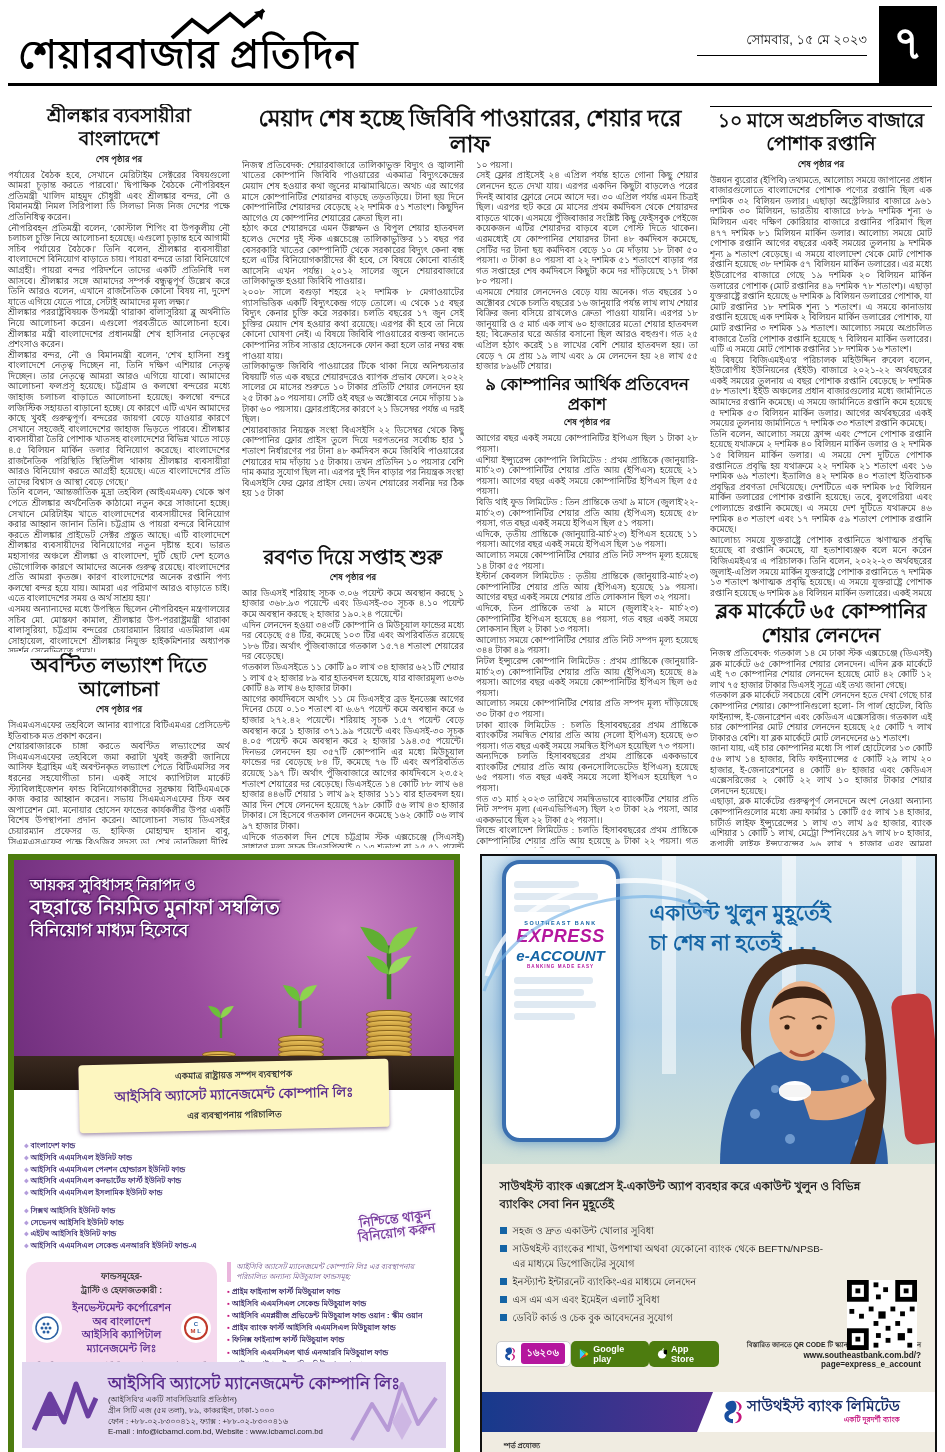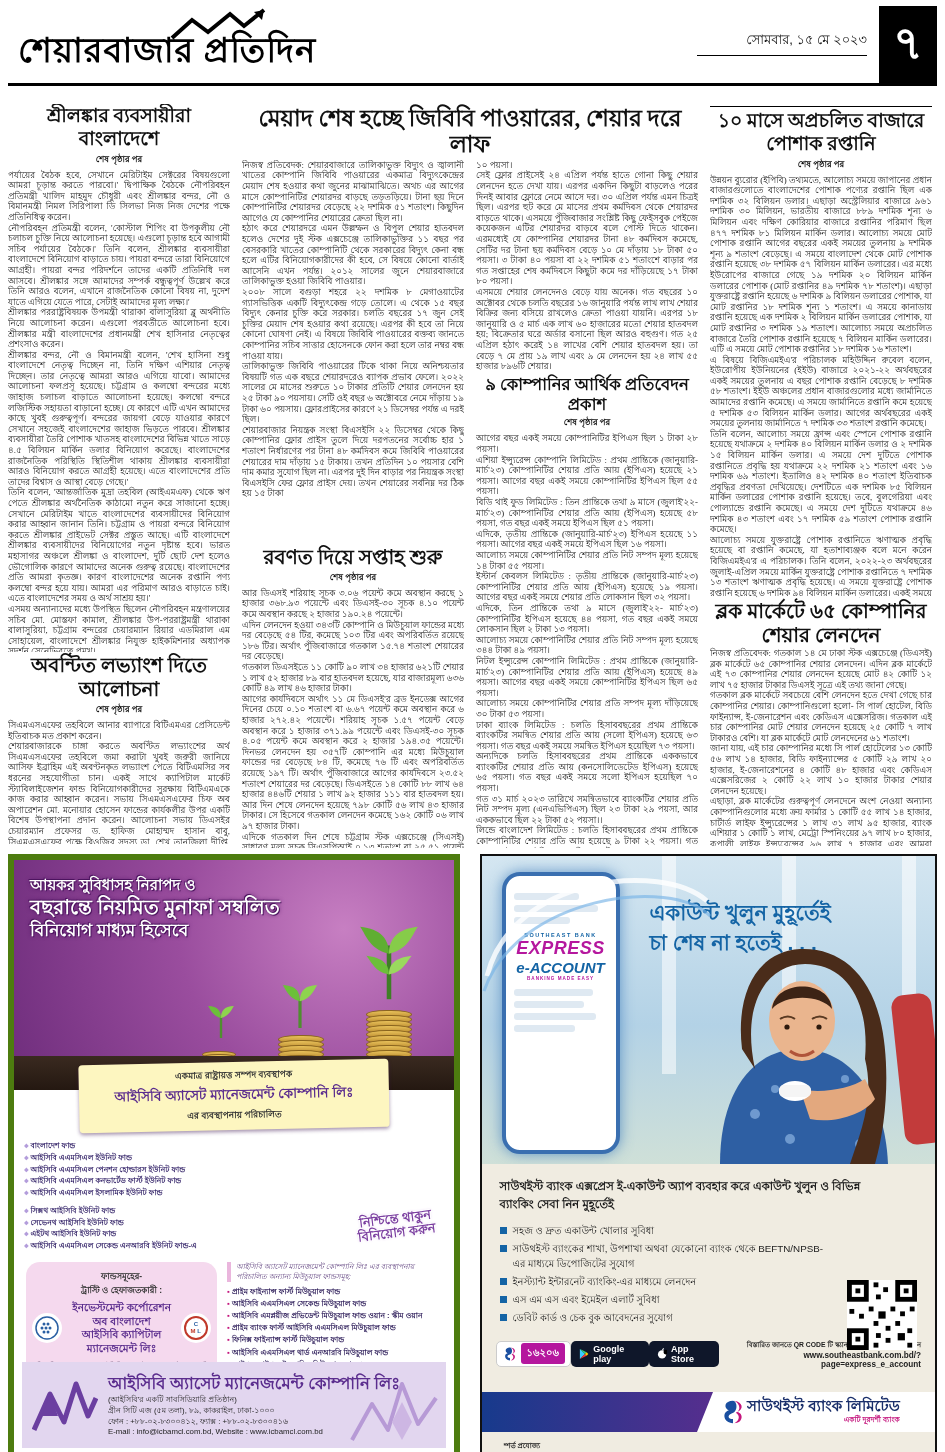--- a/index.html
+++ b/index.html
@@ -4,21 +4,21 @@
 <style>
   * { margin:0; padding:0; box-sizing:border-box; }
   html,body { background:#fff; }
   body { width:945px; height:1452px; overflow:hidden; position:relative;
          font-family:"Liberation Serif","DejaVu Serif",serif; color:#111; }
   .page { width:945px; height:1452px; padding:6px 8px 0 8px; position:relative; }
 
   
   header { position:relative; height:80px; border-bottom:3px solid #000; }
   .mast-logo { position:absolute; left:10px; top:18px; }
-  .mast-title { font-size:34px; font-weight:900; letter-spacing:1px; color:#000;
+  .mast-title { font-size:39px; font-weight:900; letter-spacing:1px; color:#000;
                 font-family:"Liberation Serif",serif; }
   .mast-zigzag { position:absolute; left:150px; top:-16px; }
   .mast-right { position:absolute; right:70px; top:24px; text-align:right;
                 font-family:"Liberation Sans",sans-serif; font-size:13px; padding-bottom:4px;
                 border-bottom:1px solid #000; min-width:170px;}
   .page-num-box { position:absolute; right:0; top:0; width:58px; height:80px; background:#000;
                   color:#fff; display:flex; align-items:center; justify-content:center;
                   font-size:46px; font-weight:bold; }
 
   
@@ -96,36 +96,36 @@
   .icb-f-deco { position:absolute; right:6px; bottom:4px; }
 
   
   .ad-seb { width:458px; height:608px; border:2px solid #111; position:relative; background:#f0ece1;
             font-family:"Liberation Sans",sans-serif; overflow:hidden; }
   .seb-photo { position:relative; height:308px;
      background:linear-gradient(180deg,#d4e6f1 0%, #b3d2e6 55%, #cfe0d8 100%); overflow:hidden; }
   .win-bar { position:absolute; top:0; bottom:90px; width:14px; background:rgba(255,255,255,.55); }
   .seb-head { position:absolute; left:168px; top:42px; color:#1464a5; font-weight:900;
      font-size:21px; line-height:1.45; }
-  .phone { position:absolute; left:20px; top:16px; width:118px; height:282px; background:#fff;
+  .phone { position:absolute; left:20px; top:4px; width:118px; height:282px; background:#fff;
      border:4px solid #3a6fb0; border-radius:18px; box-shadow:0 0 14px rgba(70,130,190,.8); padding:12px 8px; }
   .phone .bar { height:7px; border-radius:3px; background:#dfe9f2; margin:5px 0; }
   .phone-brand { text-align:center; margin:8px 0; }
   .pb-top { font-size:5.5px; letter-spacing:1.5px; color:#1464a5; font-weight:bold; }
   .pb-express { font-size:18px; font-weight:900; font-style:italic; color:#b5179e; letter-spacing:.5px; }
   .pb-eacc { font-size:15px; font-weight:900; font-style:italic; color:#1464a5; }
   .pb-sub { font-size:4.6px; letter-spacing:1px; color:#b5179e; font-weight:bold; }
   .seb-body { padding:14px 18px 0; position:relative; }
   .seb-intro { font-size:11.5px; font-weight:bold; color:#1a1a1a; line-height:1.55; width:390px; }
   .seb-bullets { list-style:none; margin-top:9px; width:330px; }
   .seb-bullets li { font-size:9.8px; color:#222; line-height:1.55; padding-left:13px; position:relative; margin-bottom:3px;}
   .seb-bullets li::before { content:""; position:absolute; left:0; top:4px; width:7px; height:7px; background:#1464a5; }
   .seb-qr { position:absolute; right:18px; top:116px; }
   .seb-logos { display:flex; align-items:center; gap:0; padding:10px 14px 0; }
-  .badge-dark { height:26px; background:#0f172a; color:#fff; border-radius:5px; display:flex; align-items:center;
+  .badge-dark { height:26px; background:#4d7c0f; color:#fff; border-radius:5px; display:flex; align-items:center;
      gap:4px; padding:0 8px; font-size:9px; font-weight:bold; }
   .helpline { height:26px; background:#fff; border-radius:5px; display:flex; align-items:center; gap:3px;
      padding:0 5px; border:1px solid #ccc; }
   .hl-num { background:#b5179e; color:#fff; font-size:10px; font-weight:900; border-radius:3px; padding:2px 6px; }
   .seb-link { margin-left:auto; text-align:right; }
   .seb-link .l1 { font-size:6.8px; font-weight:bold; color:#222; }
   .seb-link .l2 { font-size:8.2px; font-weight:900; color:#222; }
   .seb-grad { position:absolute; left:0; right:0; bottom:28px; height:40px;
      background:linear-gradient(90deg,#173a8c 0%, #5b2d8e 55%, #c4157d 100%); }
   .seb-bankbox { position:absolute; right:0; top:0; width:238px; height:40px; background:#fff;

